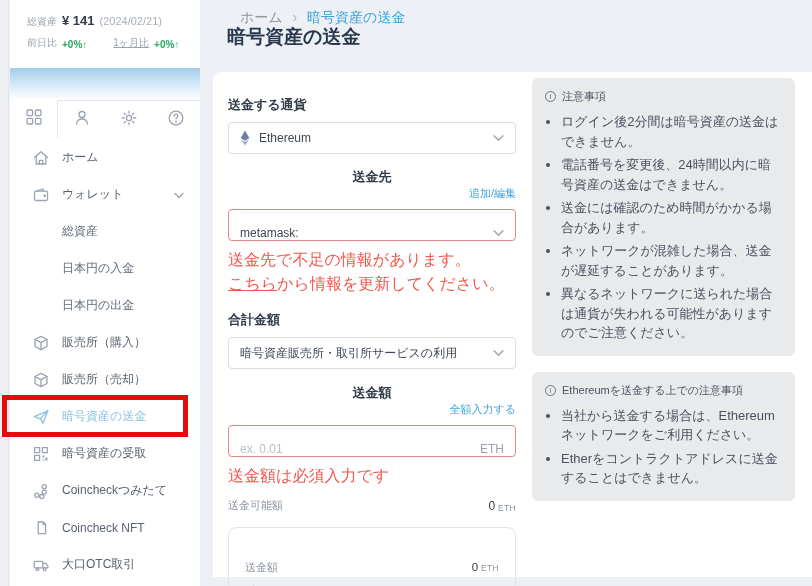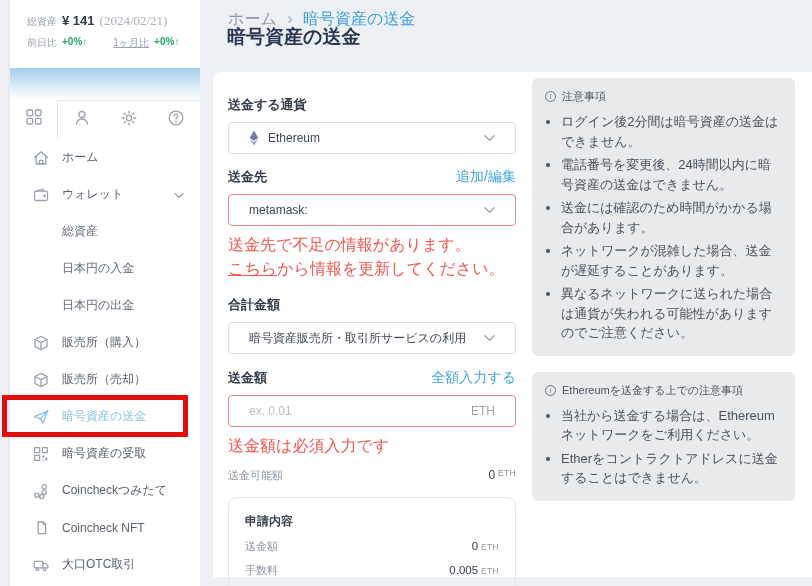--- a/index.html
+++ b/index.html
@@ -14,22 +14,22 @@
 
   
   .leftstrip { position:absolute; left:0; top:0; width:9px; height:100%;
     background:#eef0f3; border-right:1px solid #e2e6ea; }
 
   
   .sidebar { position:absolute; left:10px; top:0; width:190px; height:100%; background:#fff; }
   .stats { height:68px; padding:13px 0 0 17px; }
   .stats .row1 { display:flex; align-items:baseline; font-size:10px; color:#9aa3ad; }
   .stats .row1 .val { font-size:13px; font-weight:bold; color:#313b49; margin:0 5px; }
-  .stats .row1 .date { font-size:13px; color:#a9b0ba;font-family:Liberation Serif, serif; }
-  .stats .row2 { display:flex; align-items:flex-start; margin-top:7px; font-size:10px; color:#9aa3ad; }
+  .stats .row1 .date { font-size:11px; color:#a9b0ba; }
+  .stats .row2 { display:flex; align-items:flex-end; margin-top:7px; font-size:10px; color:#9aa3ad; }
   .stats .green { color:#27a863; font-weight:bold; margin-left:5px; }
   .stats .mlabel { margin-left:26px;text-decoration:underline; }
   .grad { height:32px; background:linear-gradient(180deg,#a2cde9 0%,#d8eaf7 55%,#ffffff 100%); }
   .tabs { display:flex; height:38px; background:#fff; }
   .tab { flex:1; display:flex; align-items:center; justify-content:center; border-top:1px solid #e4e8ed; cursor:pointer; }
   .tab.active { border-top:none; border-right:1px solid #e4e8ed; }
   .nav { padding-top:1px; }
   .item { display:flex; align-items:center; height:37px; padding-left:22px; gap:12px;
     font-size:12px; color:#59626e; position:relative; cursor:pointer; }
   .item .ico { width:18px; height:18px; flex:0 0 18px; display:flex; align-items:center; justify-content:center; }
@@ -37,46 +37,46 @@
   .item .chev { margin-left:auto; margin-right:16px; }
   .item.active { color:#8cc2e2; }
   .hl { position:absolute; left:-8px; top:-3px; width:186px; height:42px;
     border:5px solid #e30b0b; pointer-events:none; }
 
   svg.stroke { fill:none; stroke:#9aa3af; stroke-width:1.3; stroke-linecap:round; stroke-linejoin:round; }
   .item.active svg.stroke { stroke:#8cc2e2; }
 
   
   .main { position:absolute; left:200px; top:0; right:0; bottom:0; }
-  .breadcrumb { position:absolute; left:28px; top:9px; font-size:16px; color:#8d96a2; }
+  .breadcrumb { position:absolute; left:40px; top:9px; font-size:14px; color:#8d96a2; }
   .breadcrumb .sep { margin:0 6px; color:#aab1bb; }
   .breadcrumb .cur { color:#3ba2da; }
   .pagetitle { position:absolute; left:27px; top:24px; font-size:19px; font-weight:bold; color:#293850; }
   .panel { position:absolute; left:13px; top:72px; right:0; height:505px; background:#fff; border-radius:8px 0 0 0; }
 
   
   .form { position:absolute; left:15px; top:0; width:288px; }
   .flabel { font-size:13px; font-weight:bold; color:#333c49; }
-  .labelrow { display:flex; align-items:flex-end; }
-  .labelrow .link { margin-left:auto; font-size:14px; color:#41a6dc; cursor:pointer; }
+  .labelrow { display:flex; align-items:center;flex-direction:column; }
+  .labelrow .link { margin-left:auto; font-size:11px; color:#41a6dc; cursor:pointer; }
   .mt12 { margin-top:24px; } .mt14 { margin-top:14px; } .mt15 { margin-top:15px; }
   .select, .textinput {
     margin-top:8px; height:32px; width:100%; border:1px solid #d9dde3; border-radius:4px;
-    display:flex; align-items:center; padding:0 20px; font-size:12px; color:#3f4754; background:#fff; cursor:pointer;
+    display:flex; align-items:center; padding:0 11px; font-size:12px; color:#3f4754; background:#fff; cursor:pointer;
   }
-  .select.err, .textinput.err { border-color:#e08a85; }
+  .select.err, .textinput.err { border-color:#e08a85;align-items:flex-end; }
   .select .chevr { margin-left:auto; }
   .eth-ico { margin-right:9px; display:flex; }
   .textinput input { border:none; outline:none; flex:1; font-size:12px; color:#3f4754;
     font-family:"Liberation Sans","DejaVu Sans",sans-serif; background:transparent; }
   .textinput input::placeholder { color:#b9c0ca; }
   .textinput .unit { margin-left:auto; font-size:12px; color:#9aa2ae; }
   .errtext { font-size:16px; color:#f2564d; margin-top:7px; line-height:1.5; }
   .errtext .lnk { text-decoration:underline; cursor:pointer; }
-  .availrow { display:flex; align-items:flex-start; font-size:11px; color:#8b93a0; margin-top:10px; }
+  .availrow { display:flex; align-items:flex-end; font-size:11px; color:#8b93a0; margin-top:10px; }
   .availrow .v { margin-left:auto; font-size:12px; color:#333c49; }
   .unit-s { font-size:8.5px; color:#8b93a0; margin-left:3px; letter-spacing:.3px; }
 
   .sumbox { margin-top:14px; border:1px solid #e3e7ec; border-radius:8px; padding:15px 16px 16px; }
   .sumtitle { font-size:12px; font-weight:bold; color:#3a4350; }
   .sumrow { display:flex; align-items:baseline; font-size:11px; color:#8b93a0; margin-top:9px; }
   .sumrow:first-of-type { margin-top:17px; }
   .sumrow .v { margin-left:auto; font-size:11.5px; color:#333c49; }
   .sumdiv { border:none; border-top:1px solid #e7eaee; margin:15px 0 12px; }
   .totrow { display:flex; align-items:baseline; }
@@ -325,21 +325,20 @@
           <span class="unit">ETH</span>
         </div>
         <div class="errtext">送金額は必須入力です</div>
         <div class="availrow">
           <span>送金可能額</span>
           <span class="v">0</span>
           <span class="unit-s">ETH</span>
         </div>
 
         <div class="sumbox">
-          <div class="sumtitle">申請内容</div>
           <div class="sumrow">
             <span>送金額</span>
             <span class="v">0</span>
             <span class="unit-s">ETH</span>
           </div>
           <div class="sumrow">
             <span>手数料</span>
             <span class="v">0.005</span>
             <span class="unit-s">ETH</span>
           </div>

